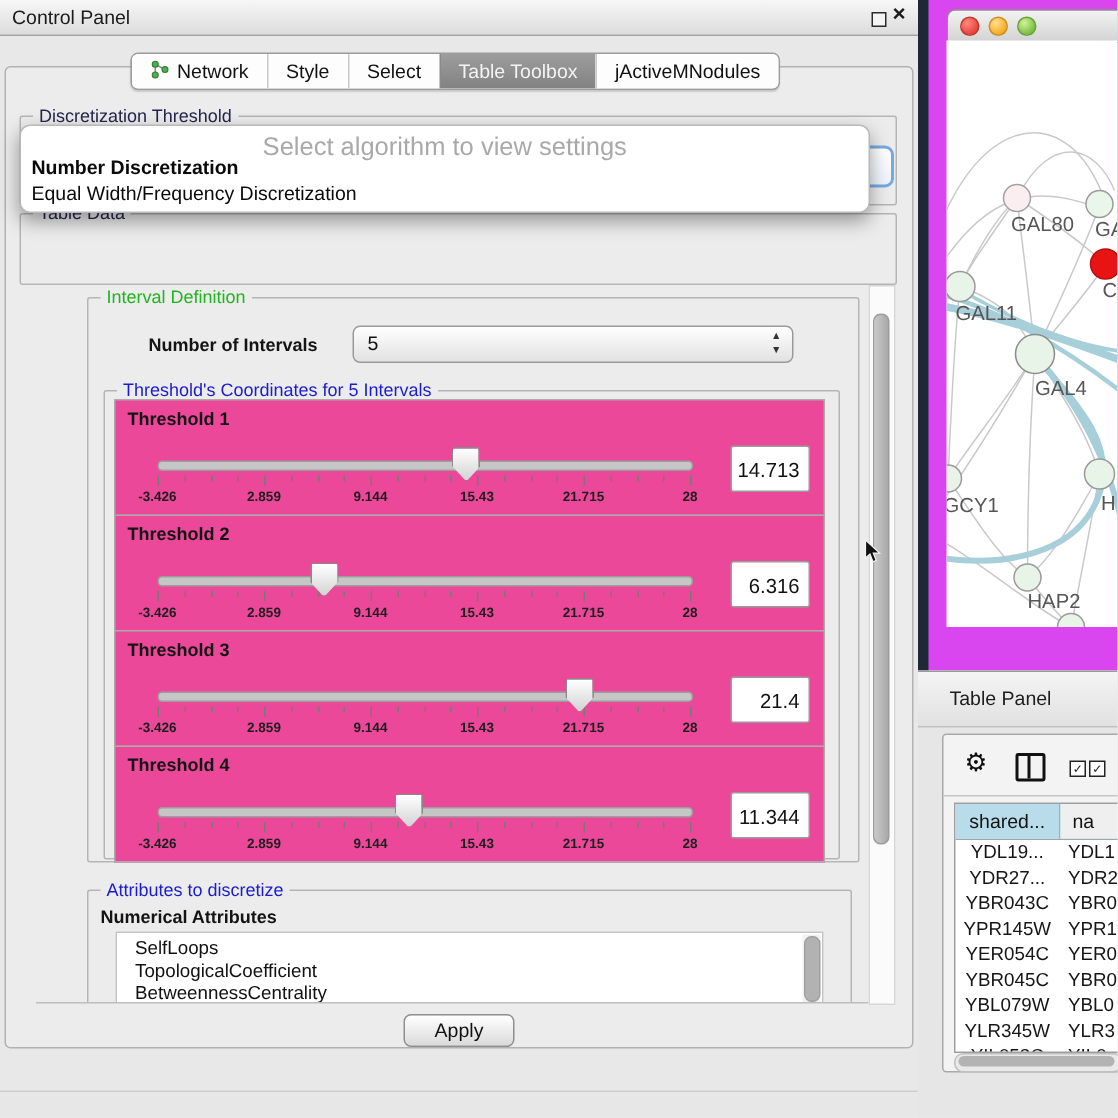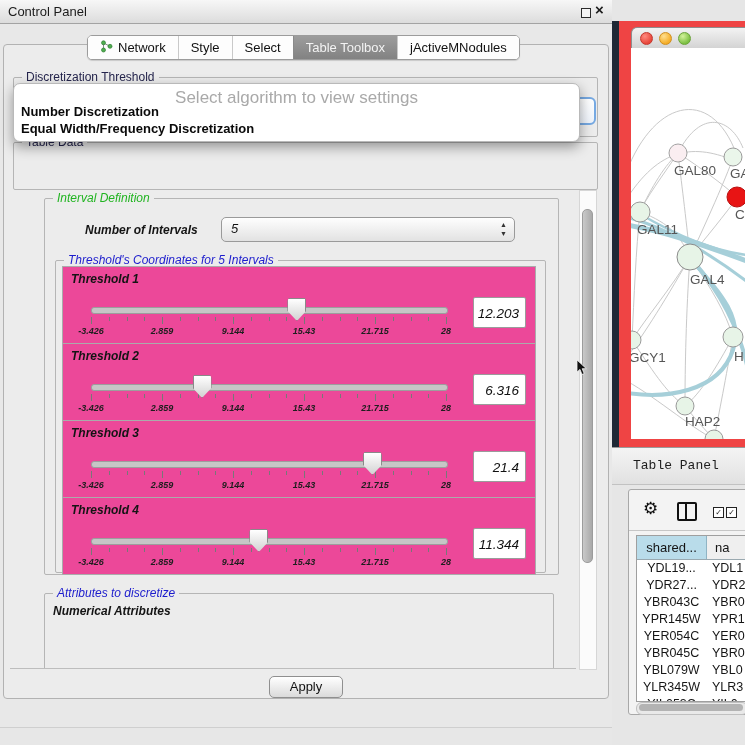--- a/index.html
+++ b/index.html
@@ -43,29 +43,29 @@
   
   .combo{position:absolute;border:1px solid #9a9a9a;border-radius:5px;
     background:linear-gradient(#fefefe,#e2e2e2);font-size:13px;color:#111;}
   .combo .cval{position:absolute;left:9px;top:0;line-height:22px;}
   .combo .steppers{position:absolute;right:7px;top:2px;font-size:7px;line-height:9px;color:#333;text-align:center;}
 
   
   #algo-popup{left:13px;top:83px;width:565px;height:57px;background:#fff;
     border:1px solid #b9b9b9;border-radius:7px;box-shadow:0 5px 13px rgba(0,0,0,.38);z-index:20;}
   .popup-hint{position:absolute;left:0;top:4px;width:100%;text-align:center;color:#a9a9a9;font-size:17px;}
-  .popup-opt{position:absolute;left:3px;font-size:13px;color:#0a0a0a;padding:0 4px;font-weight:bold;}
+  .popup-opt{position:absolute;left:3px;font-size:13px;color:#0a0a0a;padding:0 4px;}
   .popup-opt.bold{font-weight:bold;}
 
   
   #algo-combo-frag{left:572px;top:97px;width:20px;height:24px;border:2px solid #76a9e2;
     border-radius:6px;background:linear-gradient(#ffffff,#eef3fb);z-index:4;}
 
   
-  #viewport{left:10px;top:190px;width:566px;height:478px;overflow:hidden;border-bottom:1px solid #bdbdbd;font-style:italic;}
+  #viewport{left:24px;top:190px;width:566px;height:478px;overflow:hidden;border-bottom:1px solid #bdbdbd;}
   #vscrollbar{left:579px;top:190px;width:16px;height:478px;background:#fbfbfb;border:1px solid #d6d6d6;}
   #vthumb{position:absolute;left:2px;top:18px;width:9px;height:352px;border-radius:5px;
     background:linear-gradient(90deg,#c9c9c9,#a9a9a9);border:1px solid #9c9c9c;}
 
   
   .tpanel{position:absolute;left:6px;width:472px;height:76px;border:1px solid #ababab;background:#ec4899;}
   .tpanel .tlabel{position:absolute;left:8px;top:5px;font-size:12px;font-weight:bold;color:#141414;}
   .track{position:absolute;left:28px;top:40px;width:355px;height:5px;background:#c6c6c6;
     border:1px solid #9d9d9d;border-radius:3px;}
   .thumb{position:absolute;top:31px;width:17px;height:21px;
@@ -90,39 +90,39 @@
 
   #apply-btn{left:269px;top:676px;width:72px;height:20px;border:1px solid #8f8f8f;border-radius:5px;
     background:linear-gradient(#ffffff,#dadada);font-size:13px;color:#111;
     text-align:center;line-height:19px;cursor:default;}
 
   
   #mouse-cursor{left:576px;top:360px;z-index:40;}
 
   
   #right-region{left:612px;top:0;width:133px;height:745px;background:#e6e6e6;}
-  #desktop-blue{left:0;top:0;width:133px;height:447px;background:#ef4444;margin-top:21px;}
+  #desktop-blue{left:0;top:0;width:133px;height:447px;background:#d946ef;}
   #desktop-strip{left:0;top:0;width:7px;height:447px;background:#1f2835;}
   #net-titlebar{left:19px;top:6px;width:114px;height:21px;
     background:linear-gradient(#f3f3f3,#d2d2d2);border:1px solid #8e8e8e;border-bottom-color:#7d7d7d;
     border-radius:6px 0 0 0;}
   .tl{position:absolute;top:4px;width:13px;height:13px;border-radius:50%;box-sizing:border-box;}
   .tl.red{left:8px;background:radial-gradient(circle at 35% 30%,#ff8a7f,#e8463a 70%);border:1px solid #c2372e;}
   .tl.yellow{left:27px;background:radial-gradient(circle at 35% 30%,#ffdf8f,#f5ad27 70%);border:1px solid #cf8f1f;}
   .tl.green{left:46px;background:radial-gradient(circle at 35% 30%,#d2f29a,#7cc043 70%);border:1px solid #6aa338;}
   #net-canvas{left:19px;top:27px;width:114px;height:391px;background:#fff;overflow:hidden;}
   .edge{fill:none;stroke:#c9c9c9;stroke-width:1;}
   .teal{fill:none;stroke:#a6cfd9;}
   .nodelabel{font-family:"Liberation Sans",sans-serif;font-size:13.5px;fill:#565656;}
 
   
   #table-panel{left:0;top:447px;width:133px;height:298px;background:#e6e6e6;
     border-top:1px solid #9a9a9a;}
   #tp-header{left:0;top:0;width:133px;height:36px;
-    background:linear-gradient(#f4f4f4,#e1e1e1);border-bottom:1px solid #c2c2c2;font-family:Liberation Mono, monospace;}
+    background:linear-gradient(#f4f4f4,#e1e1e1);border-bottom:1px solid #c2c2c2;}
   #tp-title{left:21px;top:10px;font-size:13px;color:#1d1d1d;}
   #tp-inner{left:16px;top:41px;width:130px;height:224px;background:#f3f3f3;
     border:1px solid #a8a8a8;border-radius:3px;}
   #tp-toolbar{left:0;top:0;width:130px;height:40px;border-bottom:1px solid #c6c6c6;}
   #gear-icon{position:absolute;left:14px;top:8px;font-size:17px;color:#0e0e0e;}
   #split-icon{position:absolute;left:48px;top:12px;width:16px;height:15px;
     border:2px solid #111;border-radius:2px;}
   #split-icon::after{content:"";position:absolute;left:6px;top:0;width:2px;height:15px;background:#111;}
   .cbx{position:absolute;top:17px;width:9px;height:9px;border:1.5px solid #222;
     font-size:8px;line-height:9px;text-align:center;color:#222;background:#fff;}
@@ -233,21 +233,21 @@
               <div class="tick minor" style="left: 347.5px;"></div>
               <div class="tick minor" style="left: 365.25px;"></div>
               <div class="tick major" style="left: 383px;"></div>
               <div class="ticklabel" style="left: 6px;">-3.426</div>
               <div class="ticklabel" style="left: 77px;">2.859</div>
               <div class="ticklabel" style="left: 148px;">9.144</div>
               <div class="ticklabel" style="left: 219px;">15.43</div>
               <div class="ticklabel" style="left: 290px;">21.715</div>
               <div class="ticklabel" style="left: 361px;">28</div>
               <div class="thumb" style="left: 224.405px;"></div>
-              <div class="valuebox">12.203</div>
+              <div class="valuebox">14.713</div>
             </div>
             <div class="tpanel" style="top: 82px;">
               <div class="tlabel">Threshold 2</div>
               <div class="track"></div>
               <div class="tick major" style="left: 28px;"></div>
               <div class="tick minor" style="left: 45.75px;"></div>
               <div class="tick minor" style="left: 63.5px;"></div>
               <div class="tick minor" style="left: 81.25px;"></div>
               <div class="tick major" style="left: 99px;"></div>
               <div class="tick minor" style="left: 116.75px;"></div>
@@ -341,20 +341,30 @@
               <div class="thumb" style="left: 186.348px;"></div>
               <div class="valuebox">11.344</div>
             </div>
           </div>
       </div>
     </div>
 
     <div class="groupbox" id="attributes-group" style="left:34px;top:403px;width:508px;height:90px;">
       <span class="group-title t-blue">Attributes to discretize</span>
       <span style="position:absolute;left:8px;top:10px;font-size:12px;font-weight:bold;color:#141414;">Numerical Attributes</span>
+      <div id="attr-list">
+        <div id="attr-items" style="padding-top:3px;">
+            <div class="attr-item">SelfLoops</div>
+            <div class="attr-item">TopologicalCoefficient</div>
+            <div class="attr-item">BetweennessCentrality</div>
+          </div>
+        <div id="attr-scroll">
+          <div id="attr-thumb"></div>
+        </div>
+      </div>
     </div>
   </div>
 
   <div class="abs" id="vscrollbar">
     <div id="vthumb"></div>
   </div>
 
   <div class="abs" id="apply-btn">Apply</div>
 
   <div class="abs footer-strip"></div>

